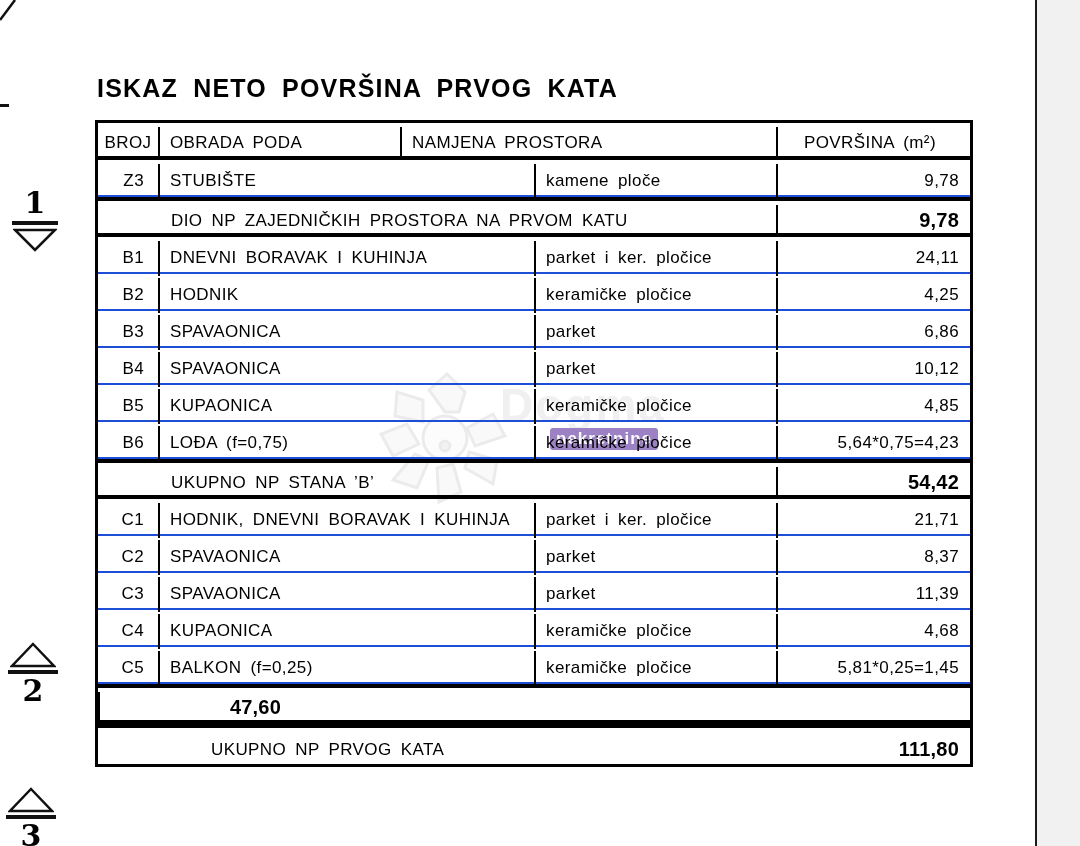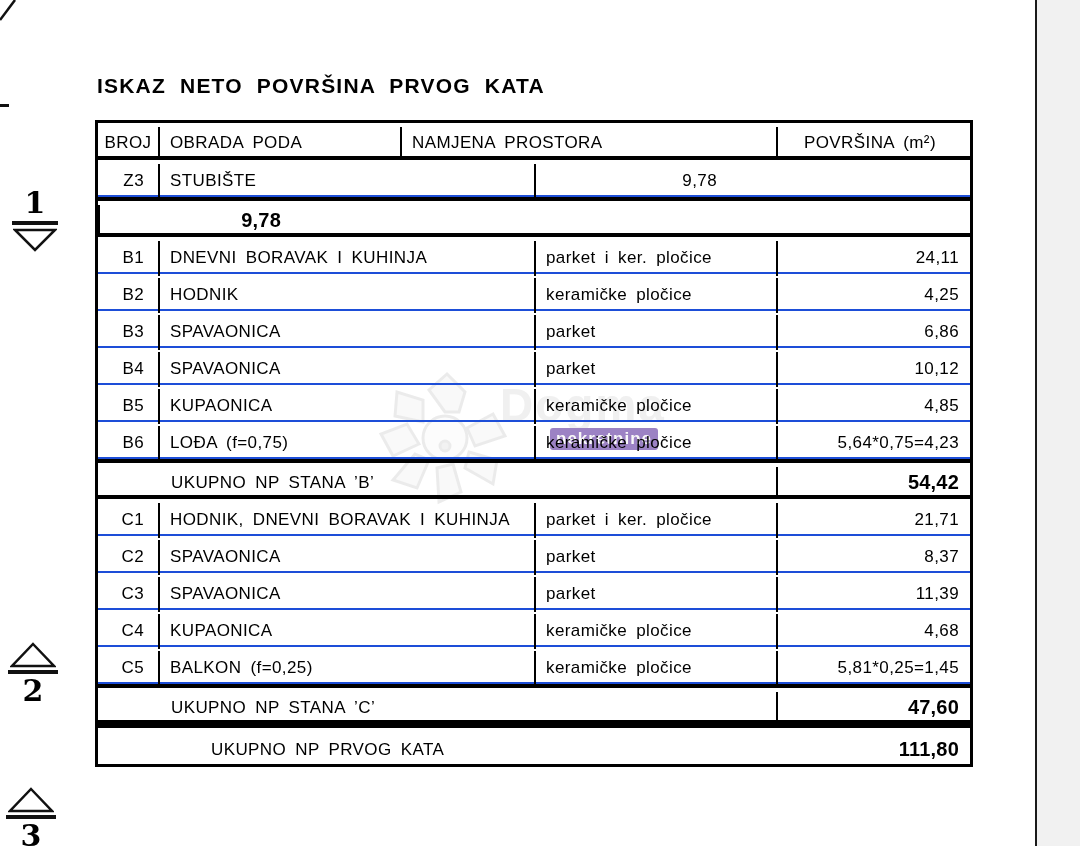--- a/index.html
+++ b/index.html
@@ -5,21 +5,21 @@
   * { margin: 0; padding: 0; box-sizing: border-box; }
   html, body { width: 1080px; height: 846px; background: #fff; overflow: hidden; }
   body { font-family: "Liberation Sans", sans-serif; color: #000; position: relative; }
 
   
   .edge-strip { position: absolute; top: 0; right: 0; width: 45px; height: 846px; background: #f1f1f1; border-left: 2px solid #1a1a1a; }
   .corner-diag { position: absolute; top: 0; left: 0; }
   .left-dash { position: absolute; left: 0; top: 104px; width: 9px; height: 3px; background: #111; }
 
   
-  .title { position: absolute; left: 97px; top: 74px; font-size: 21px; font-weight: 700;
+  .title { position: absolute; left: 97px; top: 74px; font-size: 25px; font-weight: 700;
            letter-spacing: 1.2px; word-spacing: 7px; white-space: nowrap; }
 
   
   .nettable { position: absolute; left: 95px; top: 120px; width: 878px; border: 3px solid #000; background: transparent; }
   .row { display: flex; align-items: center; height: 37px; border-bottom: 2px solid #1d4ed8; }
   .row:last-child { border-bottom: none; padding-left: 40px; }
   .row.thick { border-top: 4px solid #000; border-bottom: 4px solid #000; height: 40px; }
   .row.header { border-bottom: 4px solid #000; }
   .cell { height: 100%; display: flex; align-items: center; font-size: 17px; letter-spacing: 0.4px; word-spacing: 4px; white-space: nowrap; margin-top: 7px; }
   .broj { width: 60px; justify-content: flex-end; padding-right: 14px; }
@@ -105,24 +105,26 @@
   <div class="row header">
     <div class="cell broj">BROJ</div>
     <div class="cell obr">OBRADA PODA</div>
     <div class="cell nam">NAMJENA PROSTORA</div>
     <div class="cell val">POVRŠINA (m²)</div>
   </div>
 
   <div class="row">
     <div class="cell broj">Z3</div>
     <div class="cell nam">STUBIŠTE</div>
+    <div class="cell obr">kamene ploče</div>
     <div class="cell val">9,78</div>
   </div>
 
   <div class="row thick">
+    <div class="cell sumlabel">DIO NP ZAJEDNIČKIH PROSTORA NA PRVOM KATU</div>
     <div class="cell val sumval">9,78</div>
   </div>
 
   <div class="row">
     <div class="cell broj">B1</div>
     <div class="cell nam">DNEVNI BORAVAK I KUHINJA</div>
     <div class="cell obr">parket i ker. pločice</div>
     <div class="cell val">24,11</div>
   </div>
 
@@ -195,21 +197,20 @@
   </div>
 
   <div class="row">
     <div class="cell broj">C5</div>
     <div class="cell nam">BALKON (f=0,25)</div>
     <div class="cell obr">keramičke pločice</div>
     <div class="cell val">5,81*0,25=1,45</div>
   </div>
 
   <div class="row thick">
-    <div class="cell sumlabel">UKUPNO NP STANA ’C’</div>
     <div class="cell val sumval">47,60</div>
   </div>
 
   <div class="row thick" style="border-bottom:none;">
     <div class="cell sumlabel">UKUPNO NP PRVOG KATA</div>
     <div class="cell val sumval noline">111,80</div>
   </div>
 
 </div>
 

